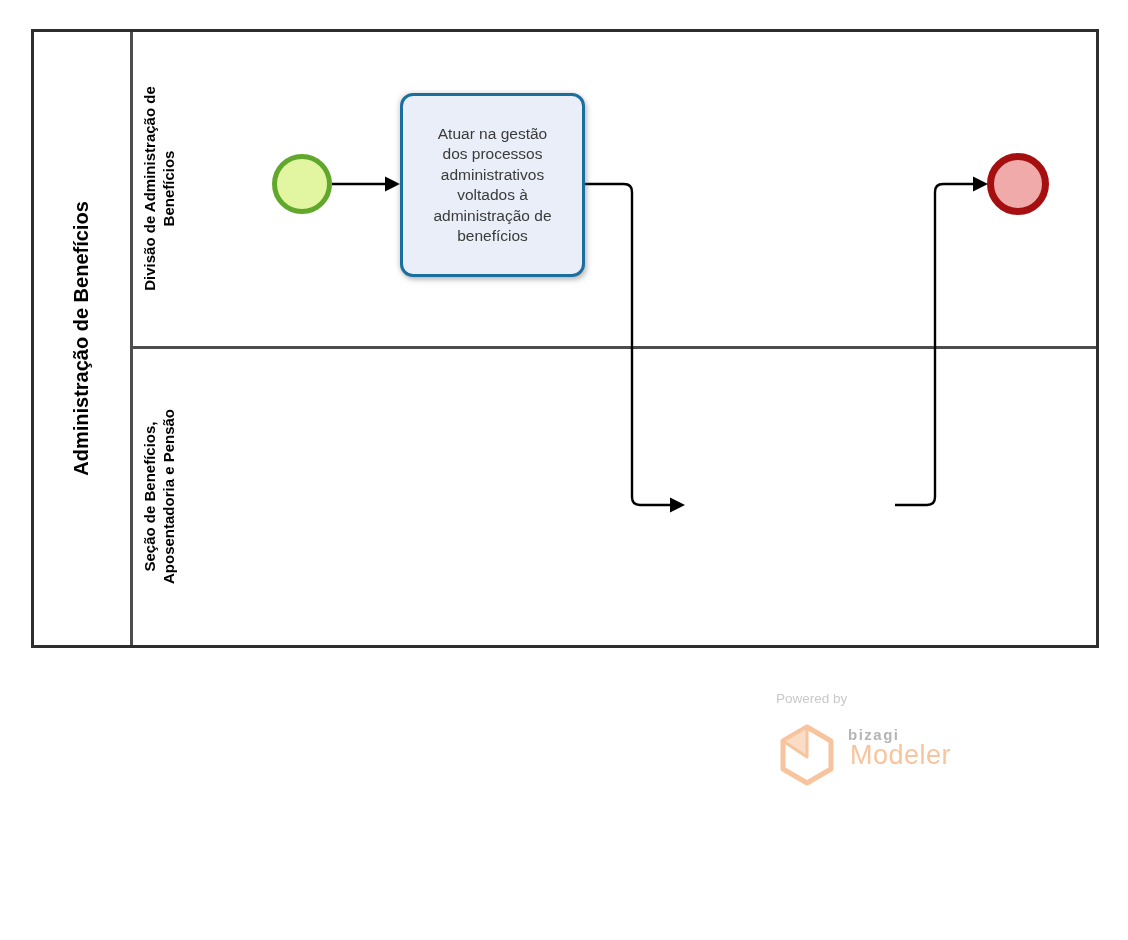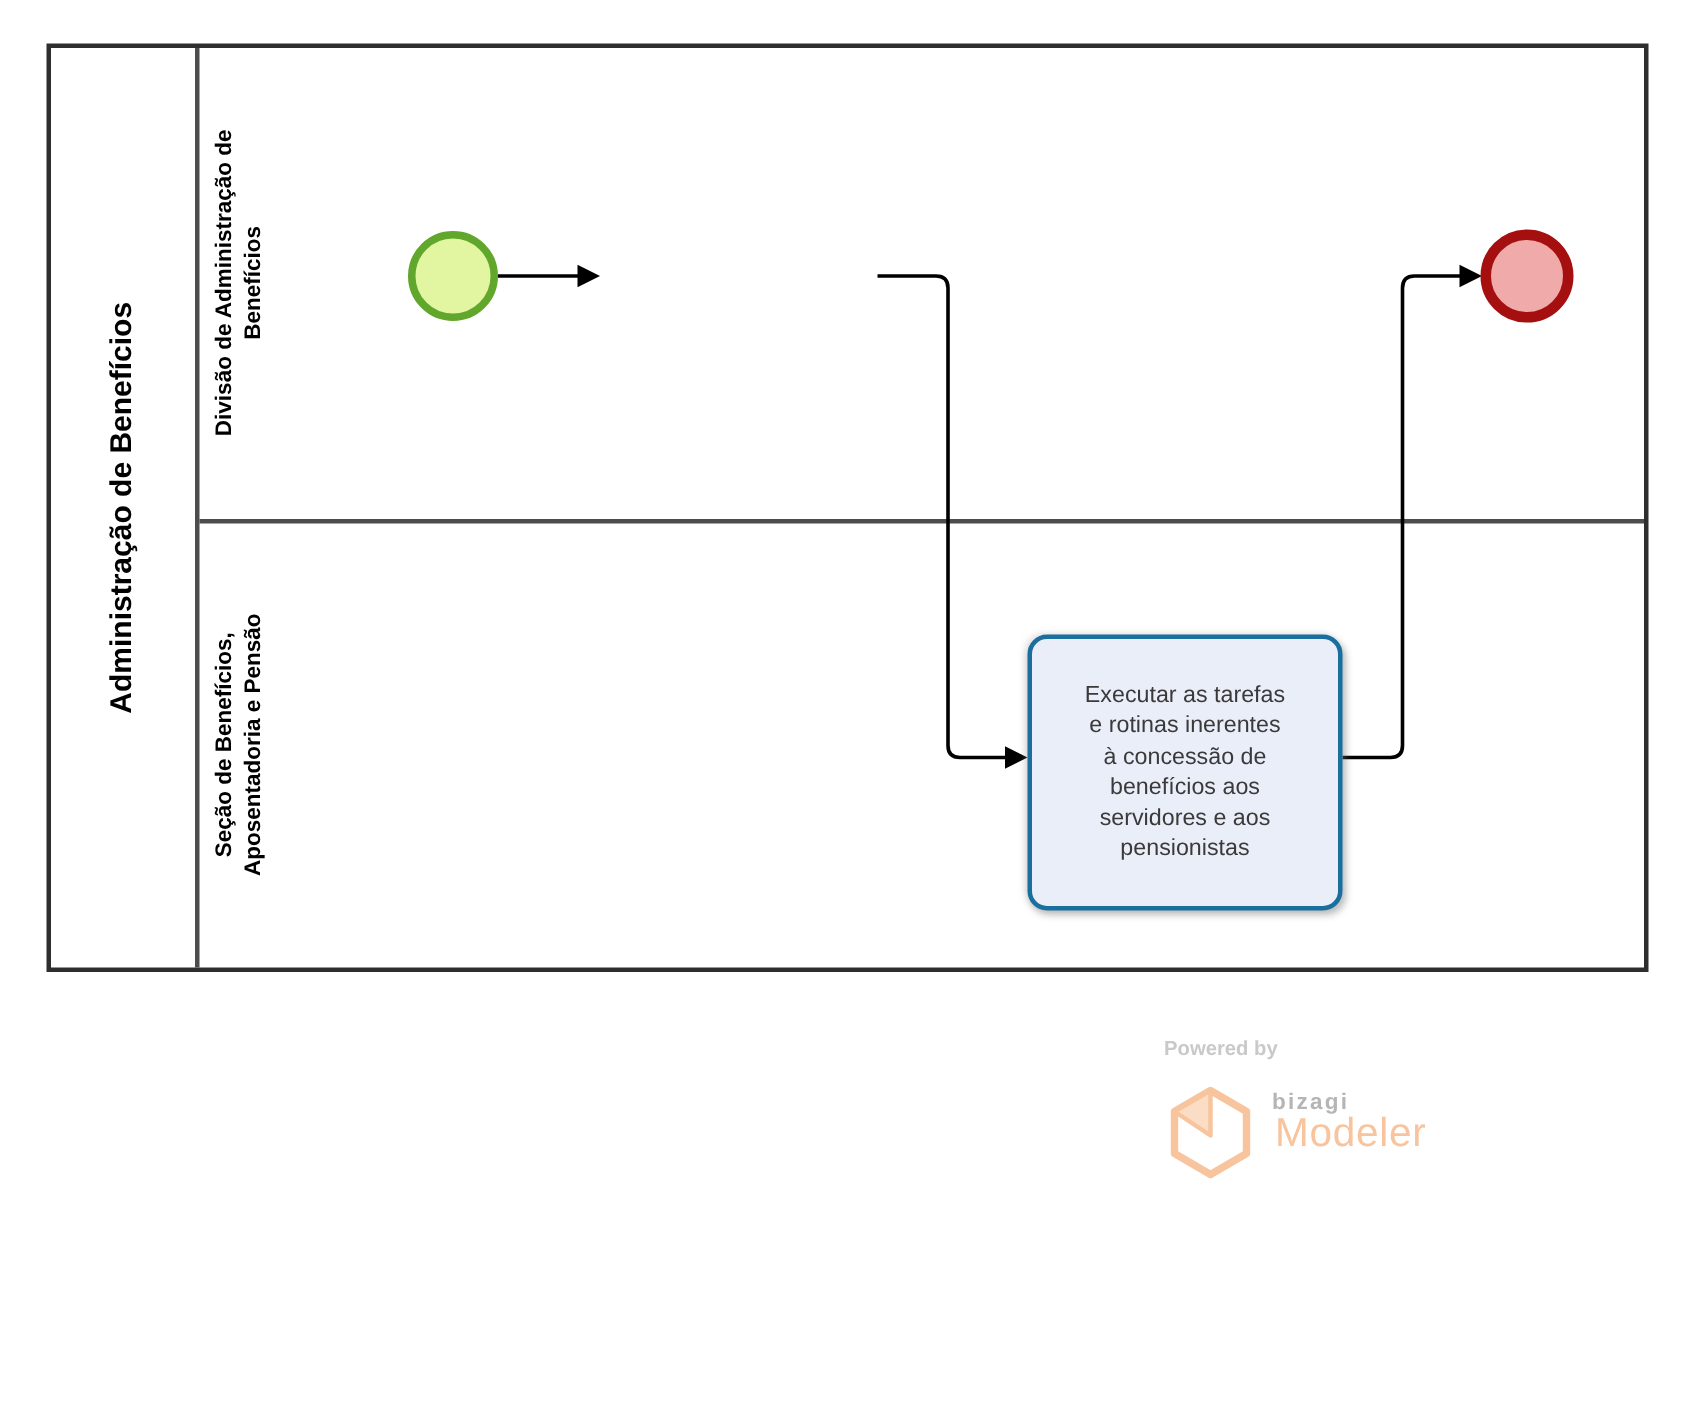--- a/index.html
+++ b/index.html
@@ -55,21 +55,21 @@
   }
   .end-event{
     left:987px;top:153px;width:62px;height:62px;
     border:7px solid var(--end-border,#a50f0f);
     background:var(--end-fill,#f0aaaa);
   }
   .flows{position:absolute;left:0;top:0;z-index:1;}
   
   .powered-by{
     position:absolute;left:776px;top:691px;
-    font-size:13.5px;font-weight:bold;color:var(--powered-gray,#c9c9c9);z-index:3;
+    font-size:13.5px;font-weight:normal;color:var(--powered-gray,#c9c9c9);z-index:3;
   }
   .bizagi-logo{position:absolute;left:779px;top:724px;z-index:3;}
   .bizagi-word{
     position:absolute;left:848px;top:726px;
     font-size:15px;letter-spacing:1.5px;color:var(--brand-gray,#b5b5b5);z-index:3;font-weight:bold;
   }
   .modeler-word{
     position:absolute;left:850px;top:740px;
     font-size:27px;letter-spacing:0.5px;color:var(--brand-orange,#f8c49d);z-index:3;
   }
@@ -110,31 +110,31 @@
       <polygon points="685,505 670,497.5 670,512.5" fill="#000000" stroke="none"></polygon>
     </g>
     <g stroke="#000000" stroke-width="2.4" fill="none">
       <path d="M895 505 H927 Q935 505 935 497 V192 Q935 184 943 184 H974"></path>
       <polygon points="988,184 973,176.5 973,191.5" fill="#000000" stroke="none"></polygon>
     </g>
   </svg>
 
   <div class="event start-event"></div>
 
-
-  <div class="task task-2">
+  <div class="task task-1">
     <span>
-      <span>Executar as tarefas</span>
-      <span>e rotinas inerentes</span>
-      <span>à concessão de</span>
-      <span>benefícios aos</span>
-      <span>servidores e aos</span>
-      <span>pensionistas</span>
+      <span>Atuar na gestão</span>
+      <span>dos processos</span>
+      <span>administrativos</span>
+      <span>voltados à</span>
+      <span>administração de</span>
+      <span>benefícios</span>
     </span>
   </div>
+
 
   <div class="event end-event"></div>
 
   <div class="powered-by">Powered by</div>
 
   <svg class="bizagi-logo" width="56" height="64" viewBox="0 0 56 64">
     <polygon points="28,3 52,17 52,45 28,59 4,45 4,17" fill="none" stroke="#F8C49D" stroke-width="5" stroke-linejoin="round"></polygon>
     <polygon points="28,3 28,33 4,17" fill="#FBDCC4" stroke="#F8C49D" stroke-width="3" stroke-linejoin="round"></polygon>
   </svg>
 

